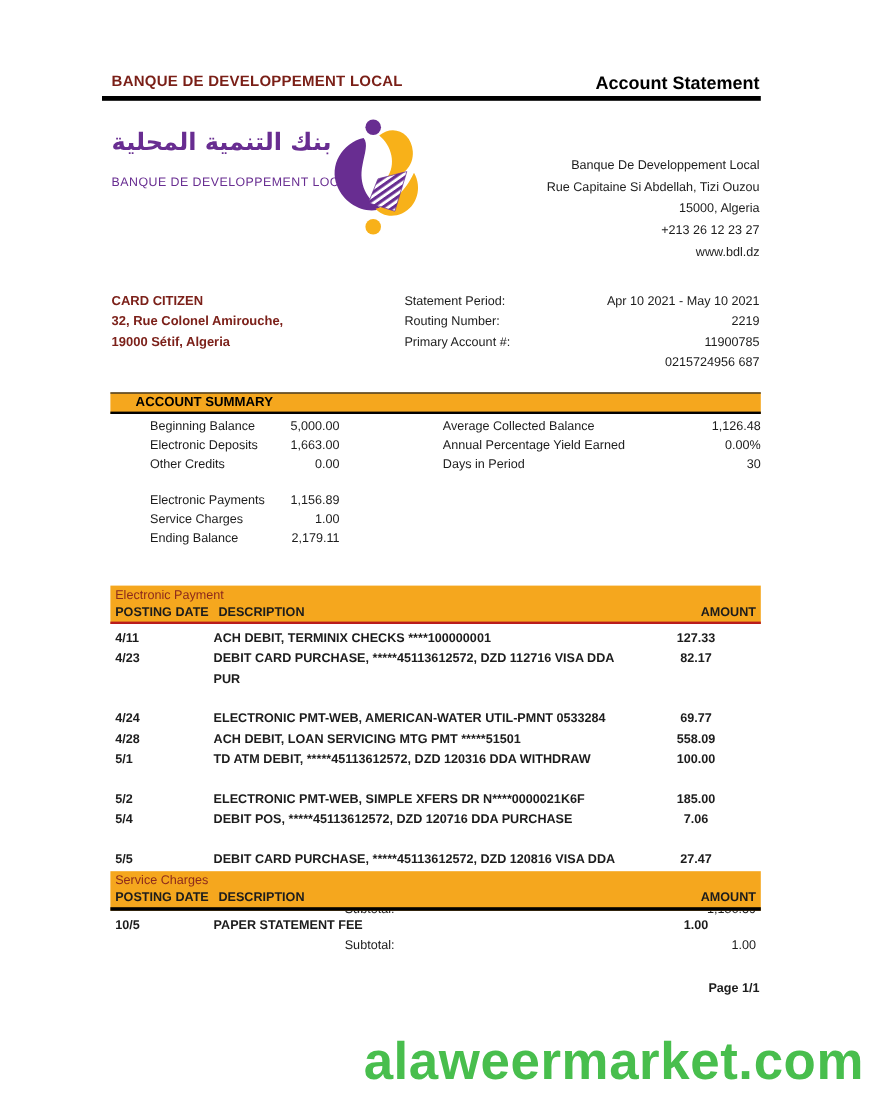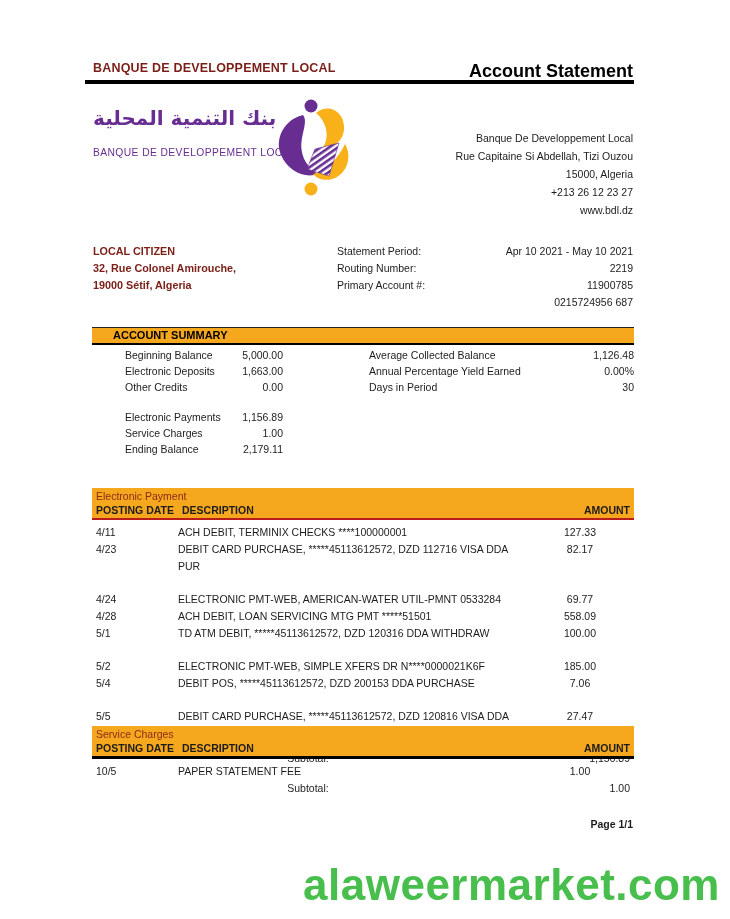--- a/index.html
+++ b/index.html
@@ -2,21 +2,21 @@
 <html><head>
 <meta charset="utf-8">
 <style>
   html,body{margin:0;padding:0;background:#ffffff;}
   .page{position:relative;width:730px;height:919px;background:#fff;overflow:hidden;
         font-family:"Liberation Sans",sans-serif;color:#1c1c1c;}
   .abs{position:absolute;}
 
   
   .bank-title{left:93px;top:61px;font-size:12.5px;font-weight:bold;color:#7a1f17;letter-spacing:.2px;}
-  .doc-title{right:97px;top:61px;font-size:18px;font-weight:bold;color:#000;}
+  .doc-title{right:97px;top:61px;font-size:15px;font-weight:bold;color:#000;}
   .header-rule{left:85px;top:80px;width:549px;height:4px;background:#000;}
 
   
   .logo-arabic{left:93px;top:106px;font-family:"DejaVu Sans",sans-serif;font-size:20px;
                font-weight:bold;color:#682d91;direction:rtl;}
   .logo-latin{left:93px;top:147px;font-size:10.3px;color:#682d91;letter-spacing:.4px;}
   .logo-mark{left:258px;top:98px;width:106px;height:100px;}
 
   
   .bank-address{right:97px;top:129px;text-align:right;font-size:10.5px;line-height:18px;}
@@ -41,21 +41,21 @@
   
   .tx-section{width:542px;font-size:10.5px;}
   .ep-section{left:92px;top:488px;}
   .sc-section{left:92px;top:726px;}
   .tx-head{background:#f5a71e;padding:2px 4px 1px 4px;}
   .ep-head{border-bottom:2px solid #b91c1c;}
   .sc-head{border-bottom:3px solid #000;}
   .tx-title{color:#8c2a1c;font-size:10.5px;line-height:13px;}
   .tx-cols{display:grid;grid-template-columns:86px 1fr 100px;font-weight:bold;line-height:14px;}
   .tx-cols .c-amount{text-align:right;}
-  .tx-rows{padding:4px 4px 0 4px;}
+  .tx-rows{padding:4px 4px 0 4px;font-weight:bold;}
   .tx-row{display:grid;grid-template-columns:82px 1fr 100px;line-height:17px;}
   .tx-row.gap{margin-top:16px;}
   .tx-amount{text-align:center;}
   .subtotal-row{display:grid;grid-template-columns:1fr 110px;line-height:17px;padding:0 4px;}
   .ep-sub{margin-top:8px;}
   .subtotal-label{text-align:center;}
   .subtotal-value{text-align:right;}
 
   
   .page-num{right:97px;top:818px;font-size:10.5px;font-weight:bold;text-align:right;}
@@ -89,21 +89,21 @@
 
   <div class="abs bank-address" id="bank-address">
       <div class="addr-line">Banque De Developpement Local</div>
       <div class="addr-line">Rue Capitaine Si Abdellah, Tizi Ouzou</div>
       <div class="addr-line">15000, Algeria</div>
       <div class="addr-line">+213 26 12 23 27</div>
       <div class="addr-line">www.bdl.dz</div>
     </div>
 
   <div class="abs customer" id="customer-block">
-      <div class="cust-line">LOCAL CITIZEN</div>
+      <div class="cust-line">CARD CITIZEN</div>
       <div class="cust-line">32, Rue Colonel Amirouche,</div>
       <div class="cust-line">19000 Sétif, Algeria</div>
     </div>
   <div class="abs stmt-labels" id="stmt-labels">
       <div class="stmt-line">Statement Period:</div>
       <div class="stmt-line">Routing Number:</div>
       <div class="stmt-line">Primary Account #:</div>
       <div class="stmt-line"></div>
     </div>
   <div class="abs stmt-values" id="stmt-values">
@@ -192,21 +192,21 @@
           <div class="tx-desc">TD ATM DEBIT, *****45113612572, DZD 120316 DDA WITHDRAW</div>
           <div class="tx-amount">100.00</div>
         </div>
         <div class="tx-row gap">
           <div class="tx-date">5/2</div>
           <div class="tx-desc">ELECTRONIC PMT-WEB, SIMPLE XFERS DR N****0000021K6F</div>
           <div class="tx-amount">185.00</div>
         </div>
         <div class="tx-row">
           <div class="tx-date">5/4</div>
-          <div class="tx-desc">DEBIT POS, *****45113612572, DZD 200153 DDA PURCHASE</div>
+          <div class="tx-desc">DEBIT POS, *****45113612572, DZD 120716 DDA PURCHASE</div>
           <div class="tx-amount">7.06</div>
         </div>
         <div class="tx-row gap">
           <div class="tx-date">5/5</div>
           <div class="tx-desc">DEBIT CARD PURCHASE, *****45113612572, DZD 120816 VISA DDA PUR</div>
           <div class="tx-amount">27.47</div>
         </div>
       </div>
     <div class="subtotal-row ep-sub">
       <div class="subtotal-label">Subtotal:</div>

